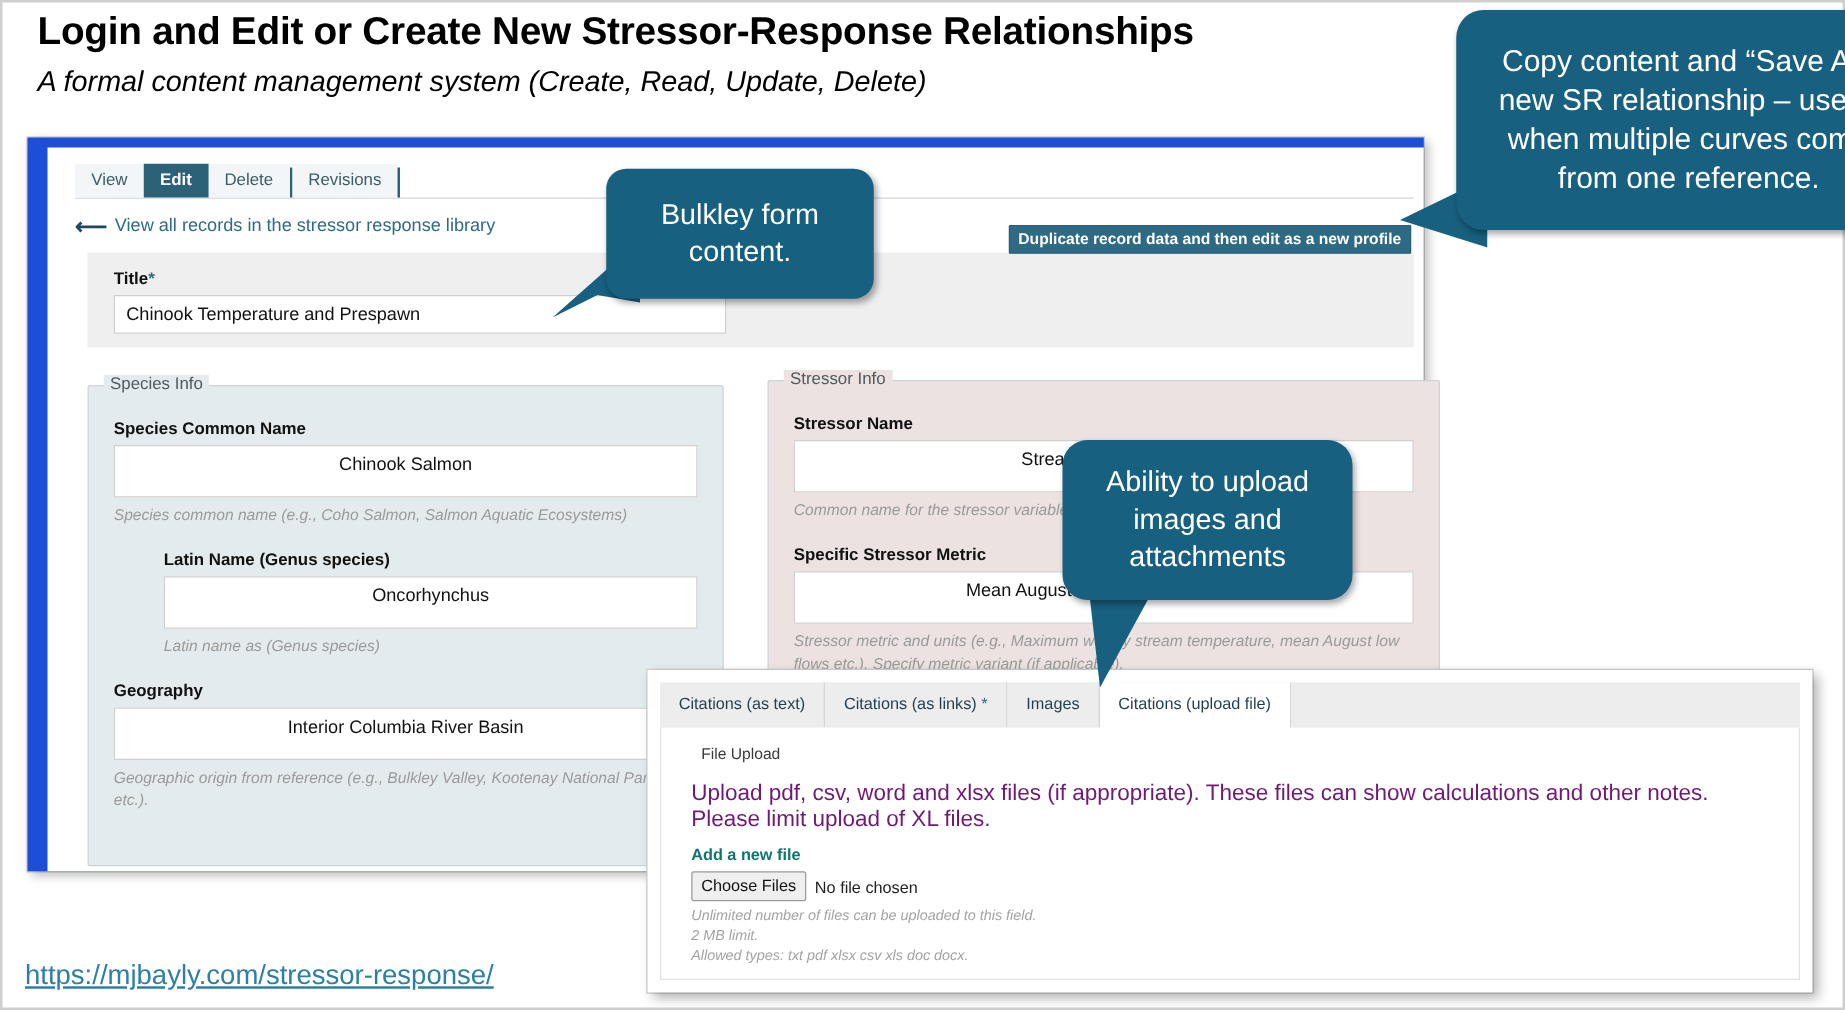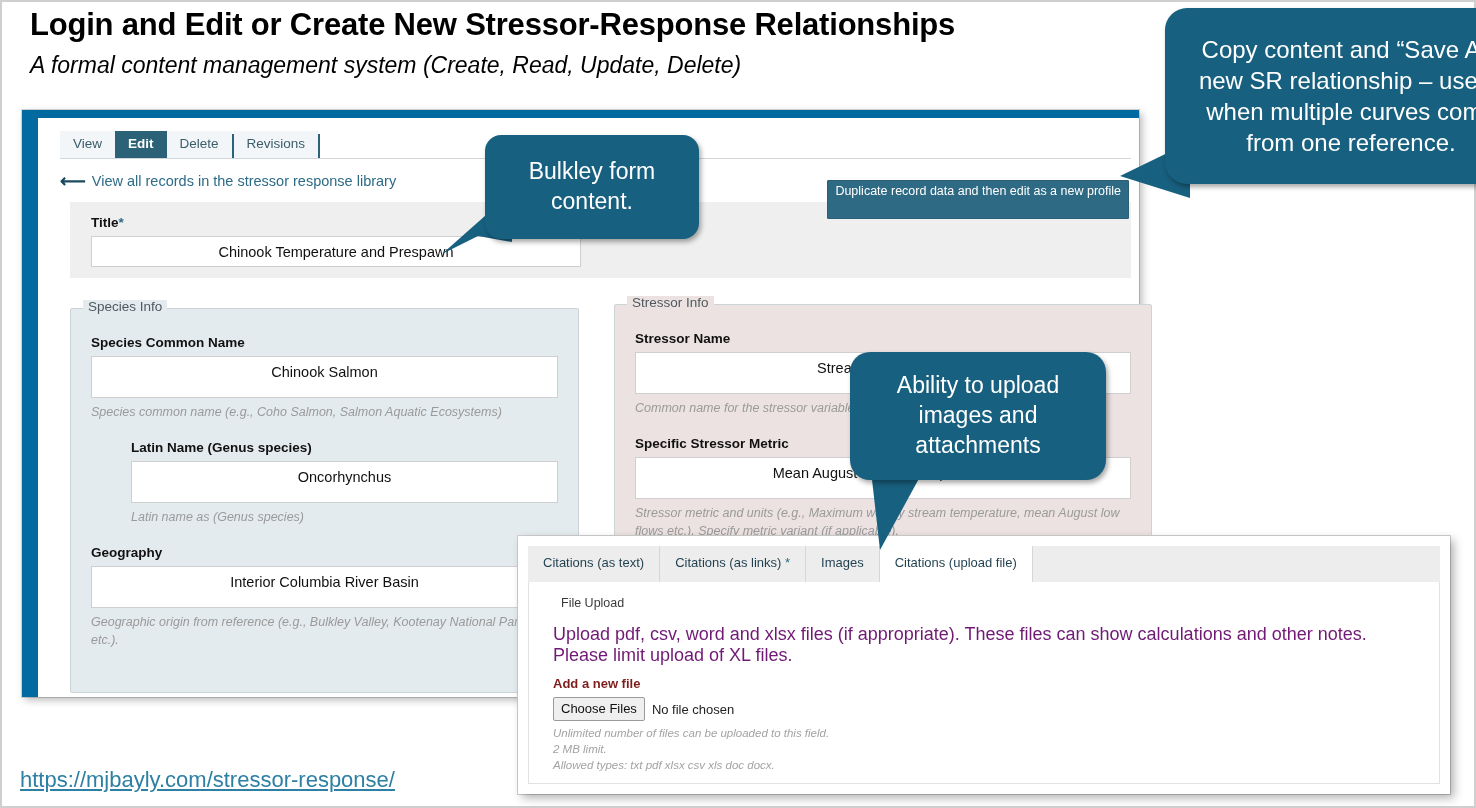--- a/index.html
+++ b/index.html
@@ -47,21 +47,21 @@
     line-height: 1.3;
   }
 
   
   .shot {
     position: absolute;
     left: 20px;
     top: 108px;
     width: 1117px;
     height: 587px;
-    background: #0369a1;
+    background: #1d4ed8;
     box-shadow: 3px 3px 8px rgba(0,0,0,0.28), 0 0 0 1px #d8d8d8;
   }
   .shot-inner {
     position: absolute;
     left: 16px;
     top: 8px;
     right: 0;
     bottom: 0;
     background: #ffffff;
   }
@@ -123,21 +123,20 @@
   }
 
   
   .title-panel {
     position: absolute;
     left: 32px;
     top: 84px;
     right: 8px;
     height: 76px;
     background: #efeff0;
-    text-align: center;
   }
   .lbl {
     font-size: 13.5px;
     font-weight: bold;
     color: #111;
     margin: 0;
   }
   .req { color: #2d6b86; }
   .title-panel .lbl {
     position: absolute;
@@ -162,25 +161,26 @@
   }
 
   
   .dup-btn {
     position: absolute;
     right: 10px;
     top: 62px;
     background: #2f6a84;
     color: #ffffff;
     font-size: 12.5px;
-    padding: 3px 7px 20px 7px;
+    padding: 3px 7px 4px 7px;
     border-radius: 1px;
     white-space: nowrap;
     border: 1px solid #2a5f77;
     z-index: 6;
+    font-weight: bold;
   }
 
   
   .fieldset {
     position: absolute;
     border: 1px solid #cdd4d8;
     border-radius: 2px;
     box-sizing: border-box;
   }
   .fs-species {
@@ -275,21 +275,21 @@
     margin: 0 0 14px 8px;
   }
   .cit-desc {
     font-size: 18px;
     color: #701a75;
     margin: 0 0 10px 0;
   }
   .cit-addfile {
     font-size: 13px;
     font-weight: bold;
-    color: #7f1d1d;
+    color: #0f766e;
     margin: 0 0 6px 0;
   }
   .filerow { display: flex; align-items: center; gap: 7px; margin-bottom: 6px; }
   .choose-btn {
     font-size: 13px;
     background: #efefef;
     border: 1px solid #9a9a9a;
     border-radius: 2px;
     padding: 2px 7px;
     color: #111;
@@ -330,21 +330,21 @@
     left: 1163px;
     top: 6px;
     width: 372px;
     height: 176px;
     font-size: 24px;
     border-radius: 22px;
   }
   .co-upload {
     left: 848px;
     top: 350px;
-    width: 256px;
+    width: 232px;
     height: 128px;
     font-size: 23px;
     border-radius: 20px;
   }
   .tail { position: absolute; z-index: 19; }
 
   .link-url {
     position: absolute;
     left: 18px;
     top: 765px;

